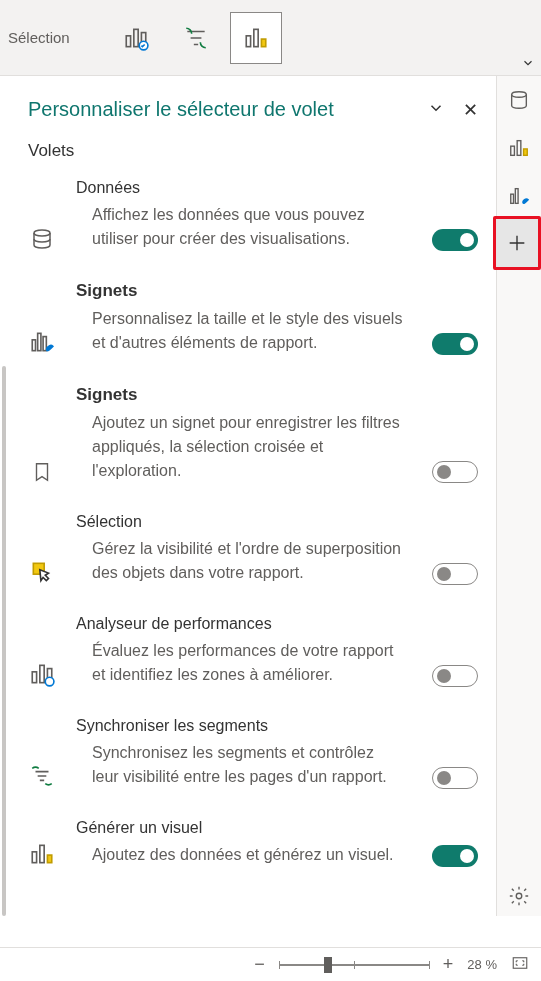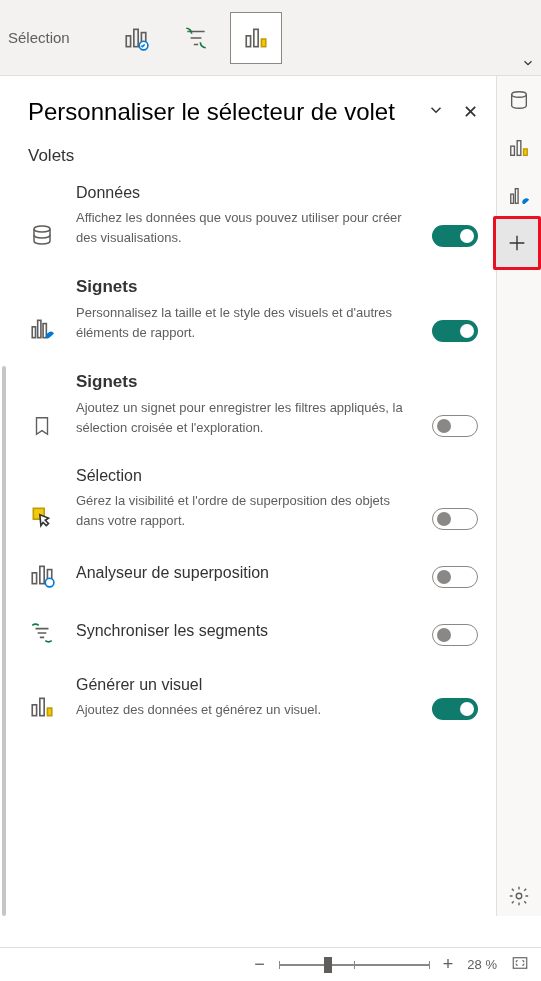--- a/index.html
+++ b/index.html
@@ -5,31 +5,31 @@
     * { box-sizing: border-box; margin: 0; padding: 0; }
     body { font-family: "Segoe UI", Arial, sans-serif; background: #fff; width: 541px; height: 981px; overflow: hidden; position: relative; color: #333; }
     .top-bar { height: 76px; background: #f3f2f1; border-bottom: 1px solid #e1dfdd; display: flex; align-items: center; padding: 0 8px; }
     .top-bar-label { font-size: 15px; color: #605e5c; margin-right: 40px; }
     .top-icons { display: flex; gap: 8px; }
     .top-icon-btn { width: 52px; height: 52px; display: flex; align-items: center; justify-content: center; border: 1px solid transparent; background: transparent; cursor: pointer; }
     .top-icon-btn.active { border: 1px solid #8a8886; background: #fff; }
     .chevron-topbar { position: absolute; right: 6px; top: 56px; font-size: 16px; color: #333; cursor: pointer; }
     .main-panel { position: absolute; left: 0; top: 76px; width: 496px; height: 815px; background: #fff; padding: 22px 18px 0 28px; }
     .panel-header { display: flex; align-items: center; justify-content: space-between; margin-bottom: 20px; }
-    .panel-title { font-size: 24px; color: #000000; }
+    .panel-title { font-size: 20px; color: #0f766e; }
     .panel-header-icons { display: flex; gap: 18px; align-items: center; }
     .panel-header-icons svg, .panel-header-icons span { cursor: pointer; }
     .section-title { font-size: 17px; color: #333; margin-bottom: 18px; }
     .pane-list { display: flex; flex-direction: column; gap: 30px; }
     .pane-item { display: flex; align-items: flex-end; gap: 20px; }
     .pane-icon { width: 28px; flex-shrink: 0; display: flex; justify-content: center; margin-top: 2px; }
     .pane-text { flex: 1; padding-right: 8px; }
     .pane-name { font-size: 16px; color: #333; margin-bottom: 6px; }
     .pane-name.bold { font-weight: 600; font-size: 17px; }
-    .pane-desc { font-size: 13px; color: #605e5c; line-height: 1.5; }
+    .pane-desc { font-size: 16px; color: #605e5c; line-height: 1.5; margin-left: 16px; }
     .toggle-wrap { flex-shrink: 0; margin-top: 0; }
     .toggle { width: 46px; height: 22px; border-radius: 11px; position: relative; cursor: pointer; }
     .toggle.on { background: #0f7b6c; }
     .toggle.off { background: #fff; border: 1.5px solid #8a8886; }
     .toggle-knob { width: 14px; height: 14px; border-radius: 50%; position: absolute; top: 50%; transform: translateY(-50%); }
     .toggle.on .toggle-knob { background: #fff; right: 4px; }
     .toggle.off .toggle-knob { background: #8a8886; left: 4px; }
     .scroll-indicator { position: absolute; left: 2px; top: 290px; width: 4px; height: 550px; background: #c8c6c4; border-radius: 2px; }
     .right-rail { position: absolute; right: 0; top: 76px; width: 45px; height: 840px; background: #f9f8f7; border-left: 1px solid #e1dfdd; display: flex; flex-direction: column; align-items: center; padding-top: 8px; gap: 16px; }
     .rail-item { width: 32px; height: 32px; display: flex; align-items: center; justify-content: center; cursor: pointer; }
@@ -175,39 +175,41 @@
     <div class="pane-item">
       <div class="pane-icon">
         <svg width="26" height="26" viewBox="0 0 24 24" fill="none" stroke="#605e5c" stroke-width="1.5">
             <rect x="3" y="10" width="4" height="10"></rect>
             <rect x="10" y="4" width="4" height="16"></rect>
             <rect x="17" y="7" width="4" height="13"></rect>
             <circle cx="19" cy="19" r="4" fill="#fff" stroke="#0078d4"></circle>
           </svg>
       </div>
       <div class="pane-text">
-        <div class="pane-name">Analyseur de superposition</div>
+        <div class="pane-name">Analyseur de performances</div>
+        <div class="pane-desc">Évaluez les performances de votre rapport et identifiez les zones à améliorer.</div>
       </div>
       <div class="toggle-wrap">
           <div class="toggle off">
             <div class="toggle-knob"></div>
           </div>
         </div>
     </div>
 
     <div class="pane-item">
       <div class="pane-icon">
         <svg width="26" height="26" viewBox="0 0 24 24" fill="none" stroke="#605e5c" stroke-width="1.5">
             <path d="M6 8h12M8 12h8M10 16h4"></path>
             <path d="M3 5a5 5 0 0 1 6 0" stroke="#107c41"></path>
             <path d="M21 19a5 5 0 0 1-6 0" stroke="#107c41"></path>
           </svg>
       </div>
       <div class="pane-text">
         <div class="pane-name">Synchroniser les segments</div>
+        <div class="pane-desc">Synchronisez les segments et contrôlez leur visibilité entre les pages d'un rapport.</div>
       </div>
       <div class="toggle-wrap">
           <div class="toggle off">
             <div class="toggle-knob"></div>
           </div>
         </div>
     </div>
 
     <div class="pane-item">
       <div class="pane-icon">

